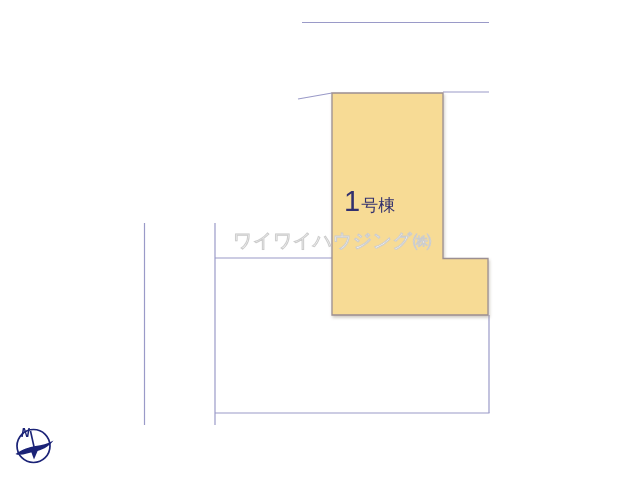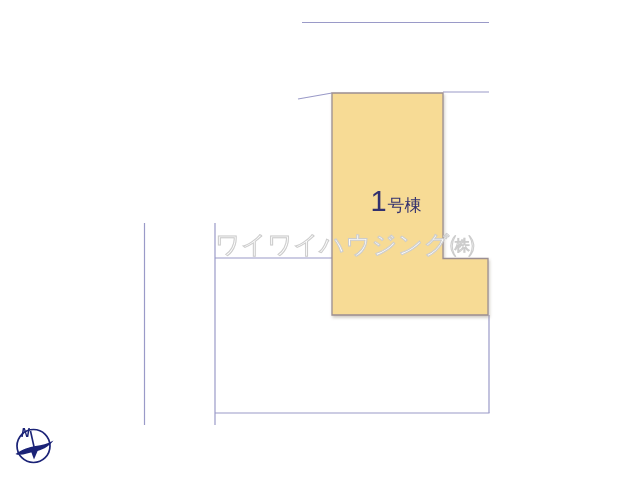--- a/index.html
+++ b/index.html
@@ -26,41 +26,41 @@
     stroke-width: 1.3;
     filter: drop-shadow(1.5px 2px 1.5px rgba(150, 140, 125, 0.45));
   }
   .boundary {
     stroke: #9A9AC8;
     stroke-width: 1.2;
     fill: none;
   }
   .building-label {
     position: absolute;
-    left: 332px;
+    left: 344px;
     top: 186px;
     width: 128px;
-    text-align: center;
+    text-align: left;
     color: #32306E;
     white-space: nowrap;
     line-height: 30px;
     z-index: 3;
   }
   .building-label .num {
     font-size: 29px;
     letter-spacing: 1px;
   }
   .building-label .suffix {
     font-size: 17px;
   }
   .watermark {
     position: absolute;
-    left: 215px;
+    left: 233px;
     top: 228px;
-    font-size: 25px;
+    font-size: 19px;
     letter-spacing: 0.5px;
     color: #fdfdfd;
     -webkit-text-stroke: 1px #cccccc;
     text-shadow: 0 0 1px #d4d4d4;
     white-space: nowrap;
     z-index: 4;
   }
   .compass-n {
     font-size: 12px;
     font-style: italic;

